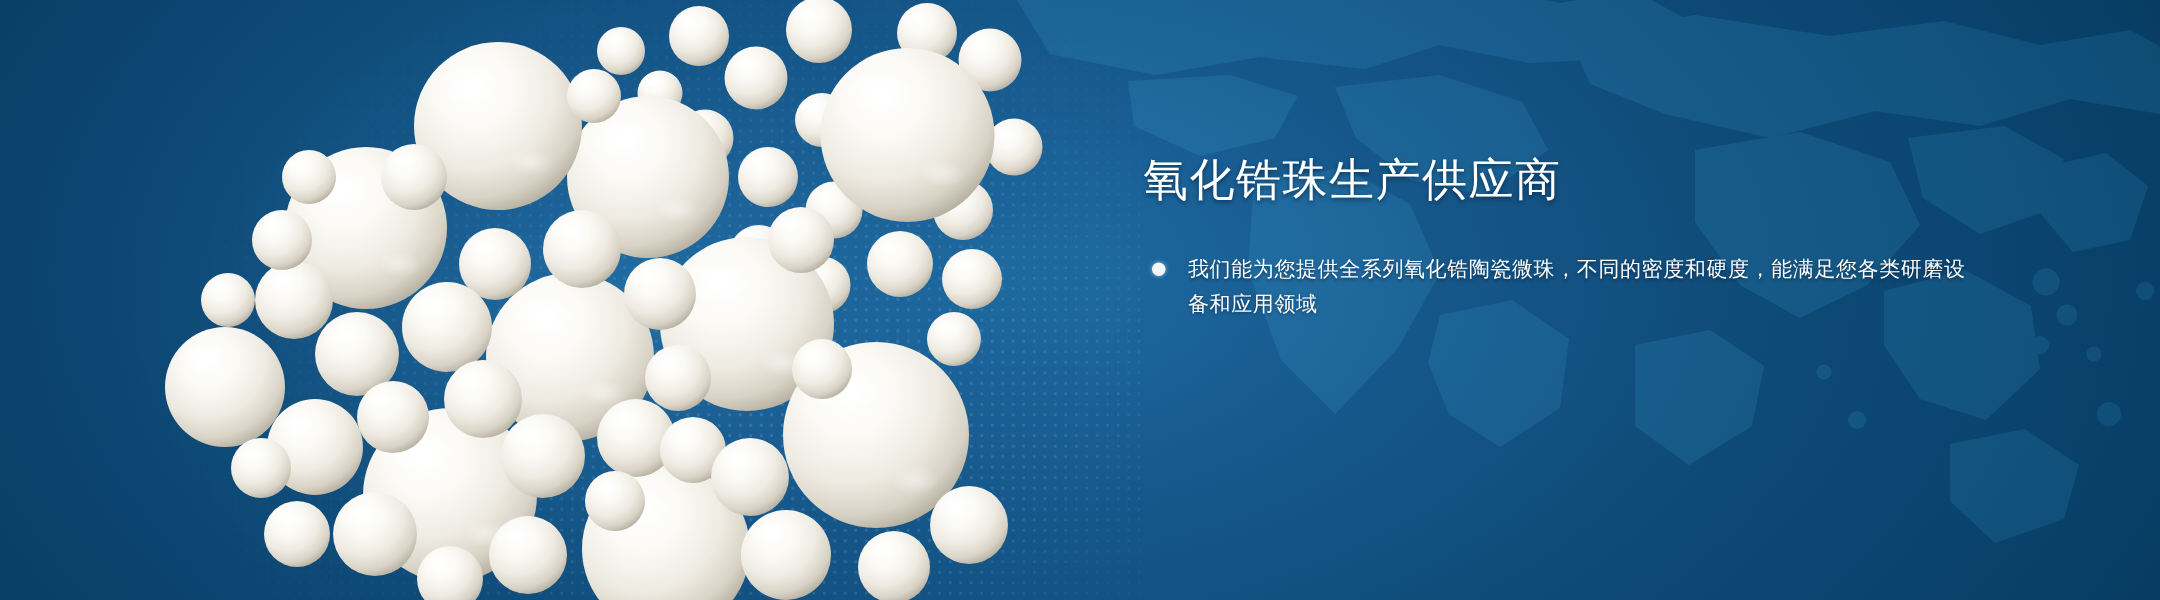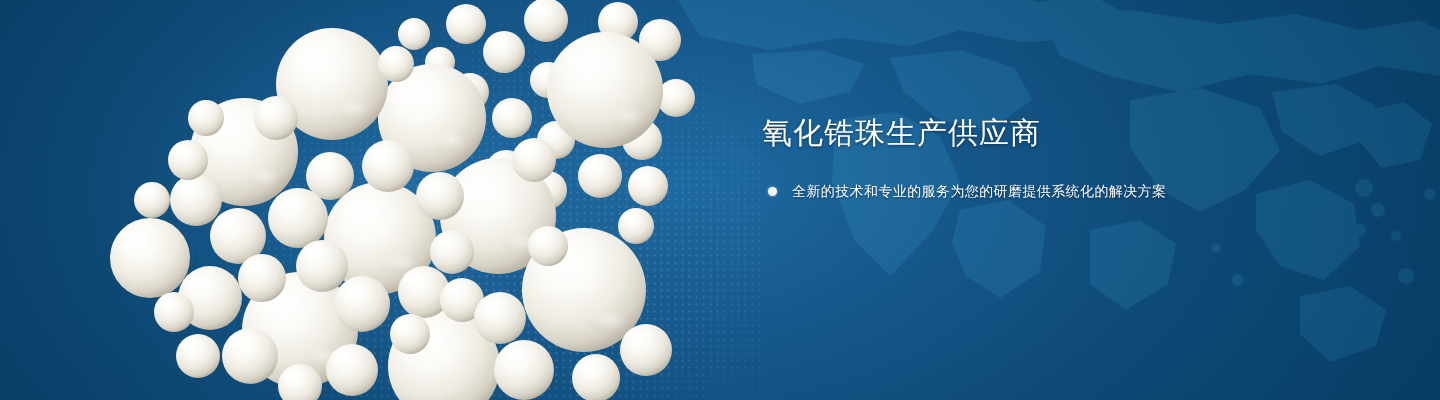--- a/index.html
+++ b/index.html
@@ -67,21 +67,21 @@
     top: 0;
     width: 780px;
     height: 400px;
   }
   .beads svg { display: block; width: 100%; height: 100%; }
 
   
   .content {
     position: absolute;
     left: 762px;
-    top: 116px;
+    top: 104px;
     width: 560px;
   }
 
   .headline {
     color: #ffffff;
     font-size: 30px;
     line-height: 34px;
     font-weight: 400;
     letter-spacing: 1px;
     margin: 0 0 30px 0;
@@ -443,18 +443,18 @@
   </div>
 
   <div class="bg-vignette"></div>
 
   <div class="content">
     <h1 class="headline">氧化锆珠生产供应商</h1>
 
     <ul class="bullets">
       <li class="bullet">
         <span class="bullet-dot"></span>
-        <span class="bullet-text">全新的技术和专业的服务为您的研磨提供系统化的解决方案</span>
+        <span class="bullet-text">我们能为您提供全系列氧化锆陶瓷微珠，不同的密度和硬度，能满足您各类研磨设备和应用领域</span>
       </li>
     </ul>
   </div>
 
 </div>
 
 </body></html>

